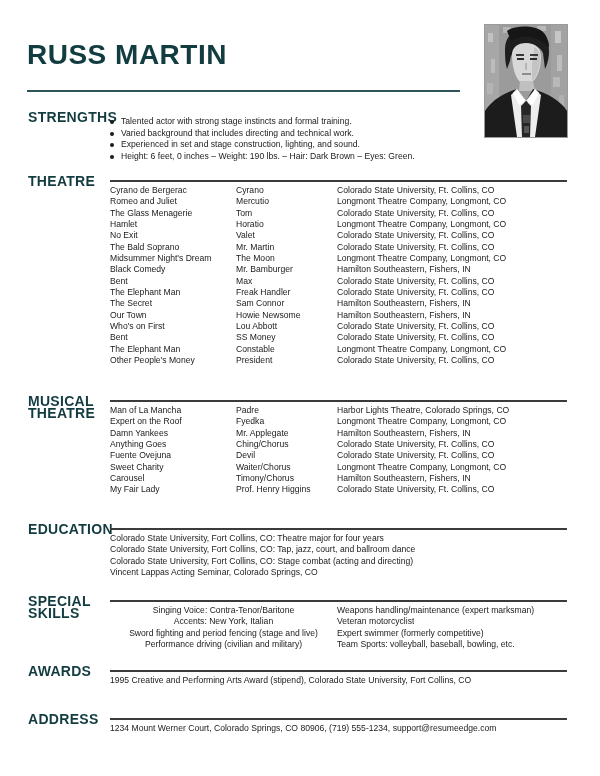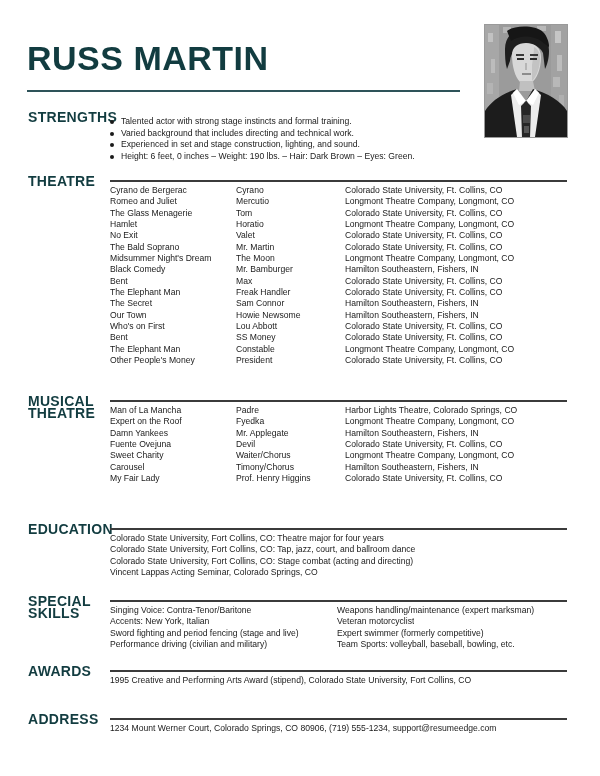--- a/index.html
+++ b/index.html
@@ -19,21 +19,21 @@
 
   
   #header {
     position: relative;
     padding: 0;
   }
   #name-title {
     position: absolute;
     left: 27px;
     top: 41px;
-    font-size: 34px;
+    font-size: 28px;
     font-weight: bold;
     letter-spacing: 0.5px;
     color: #123c40;
     line-height: 1;
     white-space: nowrap;
   }
   #header-rule {
     position: absolute;
     left: 27px;
     top: 90px;
@@ -128,41 +128,41 @@
   .credit-row .c-role {
     display: inline-block;
     width: 101px;
     vertical-align: top;
     overflow: hidden;
   }
   .credit-row .c-venue {
     display: inline-block;
     vertical-align: top;
     overflow: hidden;
-    margin-left: 8px;
   }
 
   
   .lines .line {
     display: block;
     height: 11.35px;
     white-space: nowrap;
   }
 
   
   .skill-row {
     display: block;
     height: 11.35px;
     white-space: nowrap;
   }
   .skill-row .s-left {
     display: inline-block;
     width: 227px;
     vertical-align: top;
     overflow: hidden;
+    text-align: center;
   }
   .skill-row .s-right {
     display: inline-block;
     vertical-align: top;
     overflow: hidden;
   }
 </style>
 </head>
 <body>
 
@@ -259,20 +259,21 @@
   <div class="sec-label">
     <span>MUSICAL</span><br>
     <span>THEATRE</span>
   </div>
   <div class="sec-rule"></div>
   <div class="sec-body">
     <div class="credits" id="musical-credits">
         <div class="credit-row"><span class="c-show">Man of La Mancha</span><span class="c-role">Padre</span><span class="c-venue">Harbor Lights Theatre, Colorado Springs, CO</span></div>
         <div class="credit-row"><span class="c-show">Expert on the Roof</span><span class="c-role">Fyedka</span><span class="c-venue">Longmont Theatre Company, Longmont, CO</span></div>
         <div class="credit-row"><span class="c-show">Damn Yankees</span><span class="c-role">Mr. Applegate</span><span class="c-venue">Hamilton Southeastern, Fishers, IN</span></div>
+        <div class="credit-row"><span class="c-show">Anything Goes</span><span class="c-role">Ching/Chorus</span><span class="c-venue">Colorado State University, Ft. Collins, CO</span></div>
         <div class="credit-row"><span class="c-show">Fuente Ovejuna</span><span class="c-role">Devil</span><span class="c-venue">Colorado State University, Ft. Collins, CO</span></div>
         <div class="credit-row"><span class="c-show">Sweet Charity</span><span class="c-role">Waiter/Chorus</span><span class="c-venue">Longmont Theatre Company, Longmont, CO</span></div>
         <div class="credit-row"><span class="c-show">Carousel</span><span class="c-role">Timony/Chorus</span><span class="c-venue">Hamilton Southeastern, Fishers, IN</span></div>
         <div class="credit-row"><span class="c-show">My Fair Lady</span><span class="c-role">Prof. Henry Higgins</span><span class="c-venue">Colorado State University, Ft. Collins, CO</span></div>
       </div>
   </div>
 </div>
 
 <div class="section" id="sec-education" style="top:524px;">
   <div class="sec-label">EDUCATION</div>

